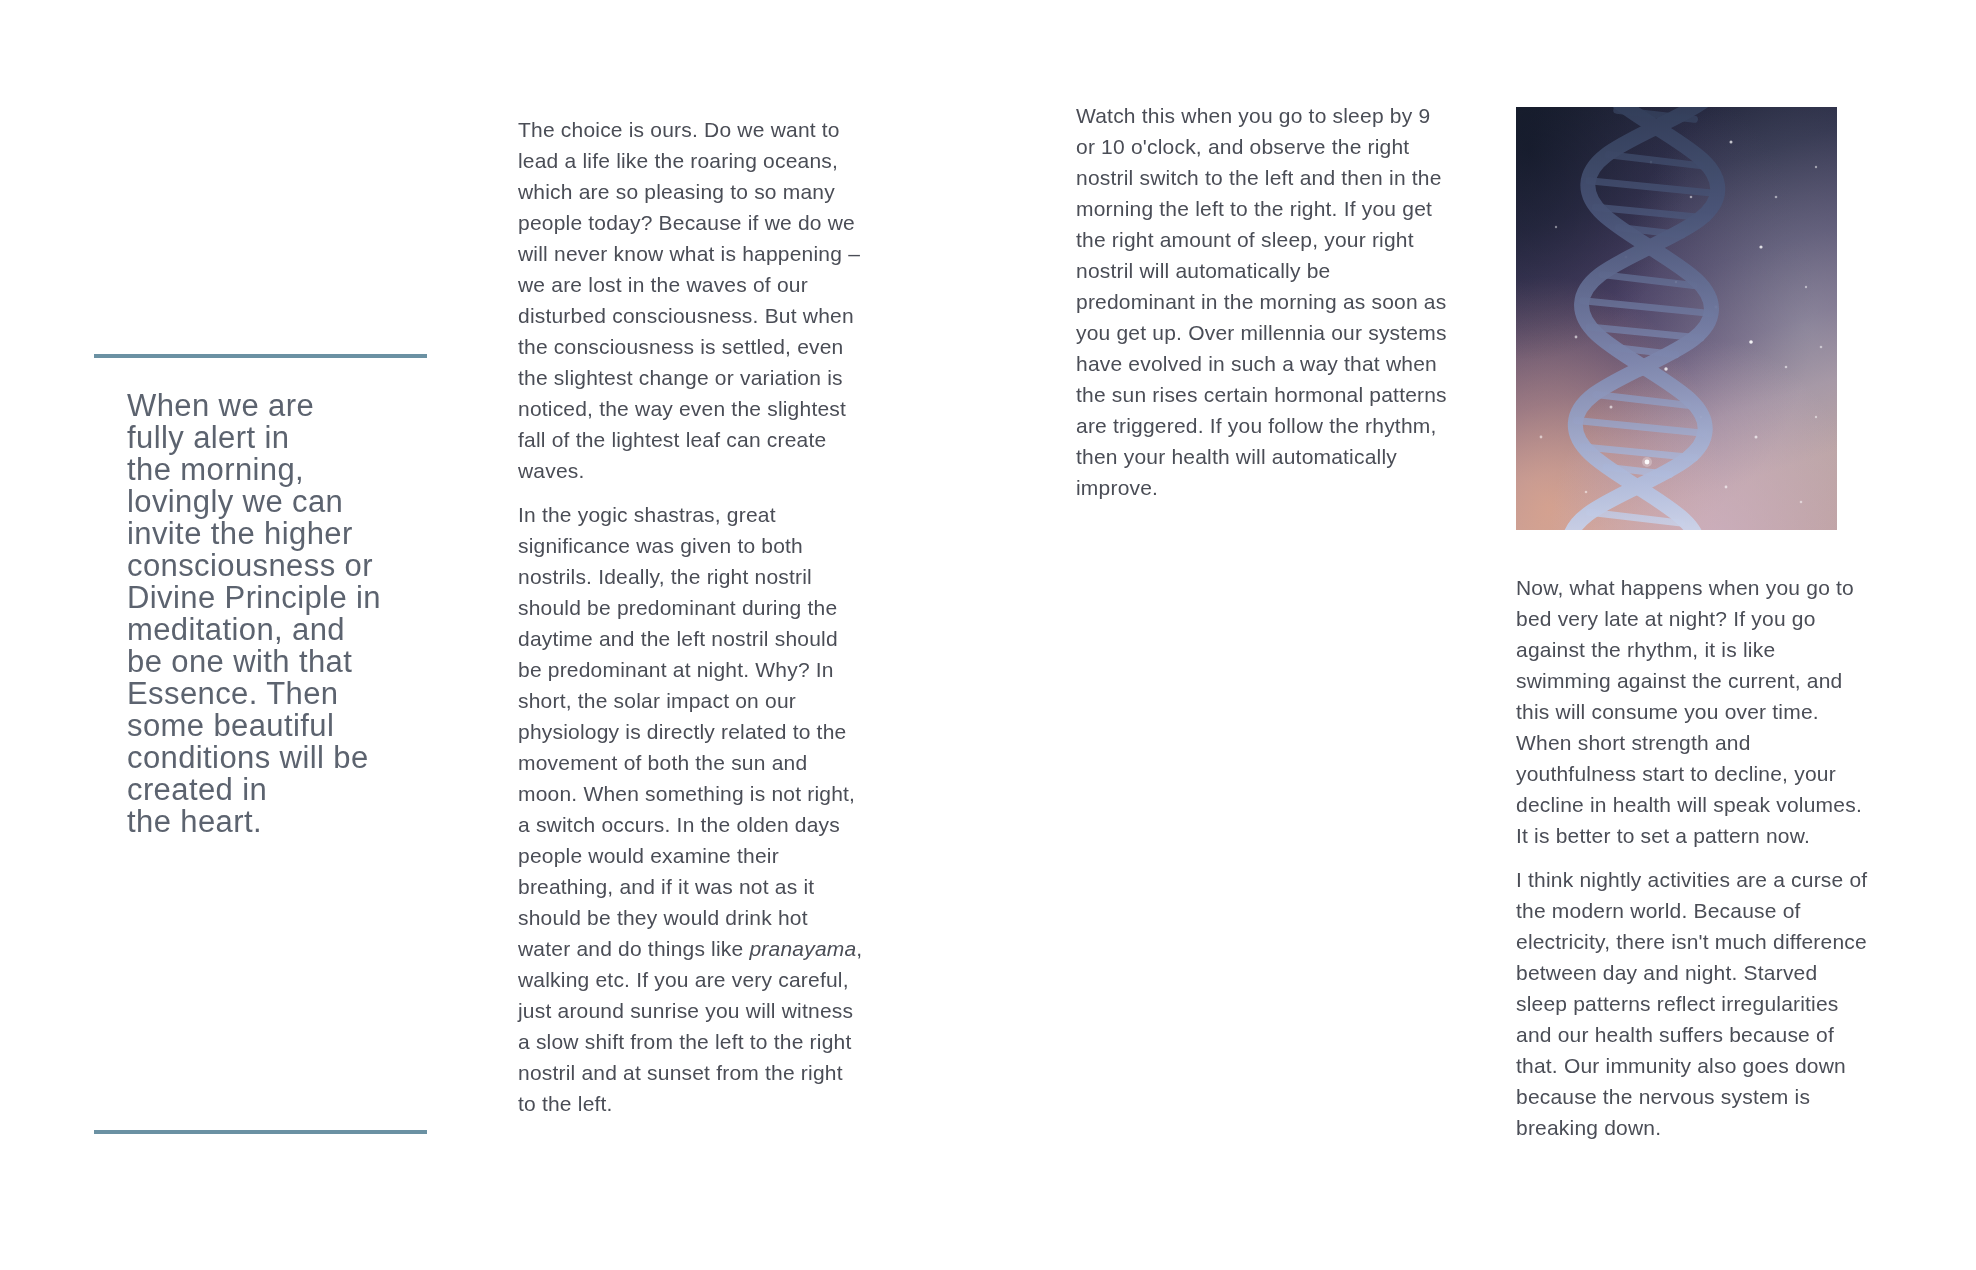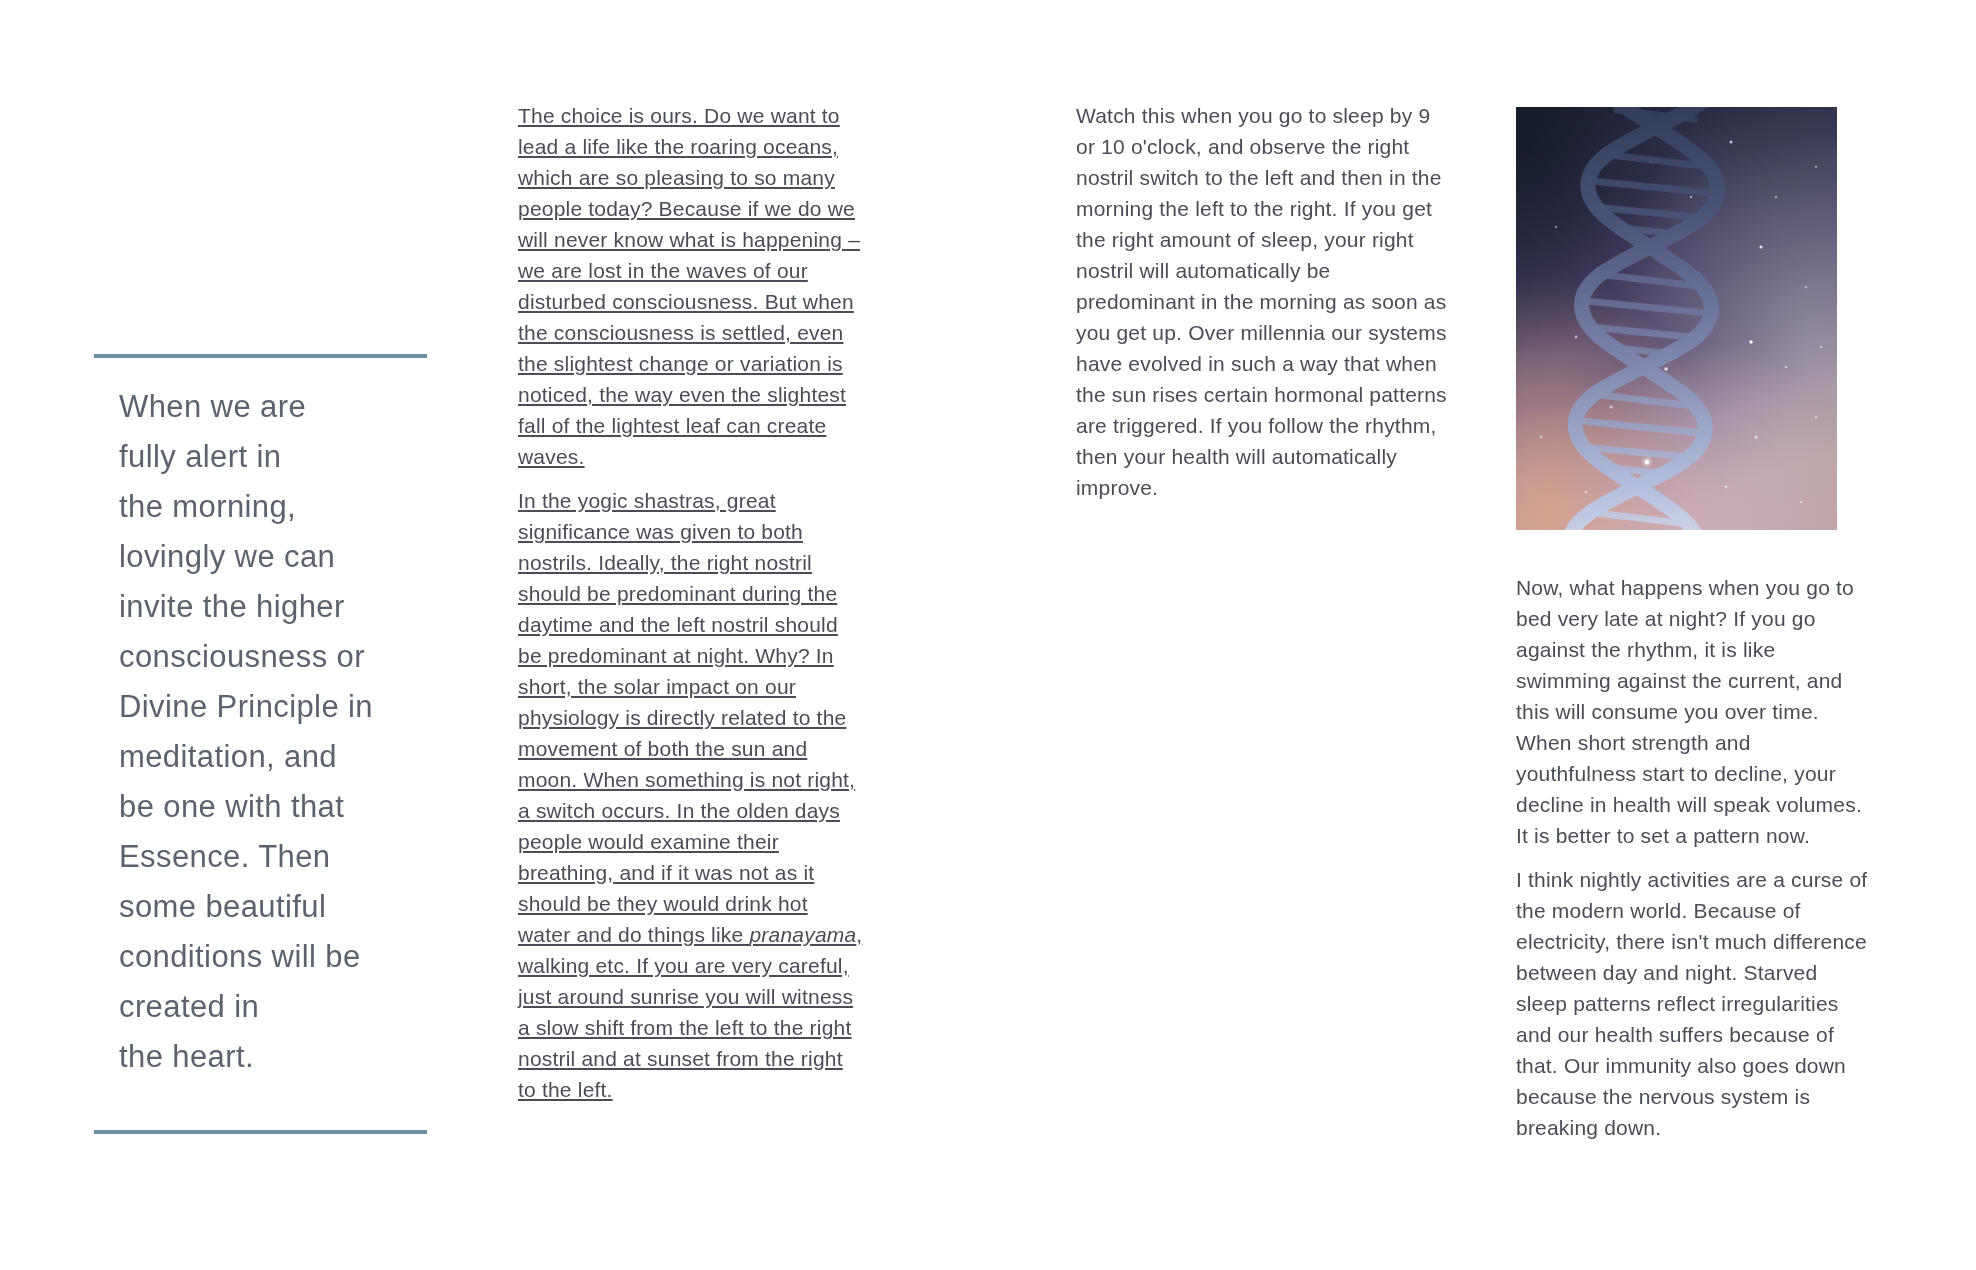--- a/index.html
+++ b/index.html
@@ -19,39 +19,39 @@
     height: 4px;
     background: #6b91a3;
   }
   .pq-rule.top { top: 354px; }
   .pq-rule.bottom { top: 1130px; }
   .pull-quote {
     position: absolute;
     left: 115px;
     top: 378px;
     width: 320px;
-    margin: 4px;
+    margin: 12px;
     font-size: 31px;
-    line-height: 50px;
+    line-height: 32px;
     font-weight: 300;
     letter-spacing: 0.4px;
     color: #5c636f;
     white-space: pre-line;
   }
   
   .bodycol {
     position: absolute;
     color: #4a4d56;
     font-size: 21px;
     line-height: 31px;
     letter-spacing: 0.2px;
   }
   .bodycol p { margin: 0 0 13px 0; }
   .bodycol p:last-child { margin-bottom: 0; }
-  .col-2 { left: 518px;  top: 100px; width: 345px; text-decoration: underline; }
+  .col-2 { left: 518px;  top: 114px; width: 345px; }
   .col-3 { left: 1076px; top: 100px; width: 372px; }
   .col-4 { left: 1516px; top: 572px; width: 352px; }
   em { font-style: italic; text-align: center; }
   
   .dna-figure {
     position: absolute;
     left: 1516px;
     top: 107px;
     width: 321px;
     height: 423px;

